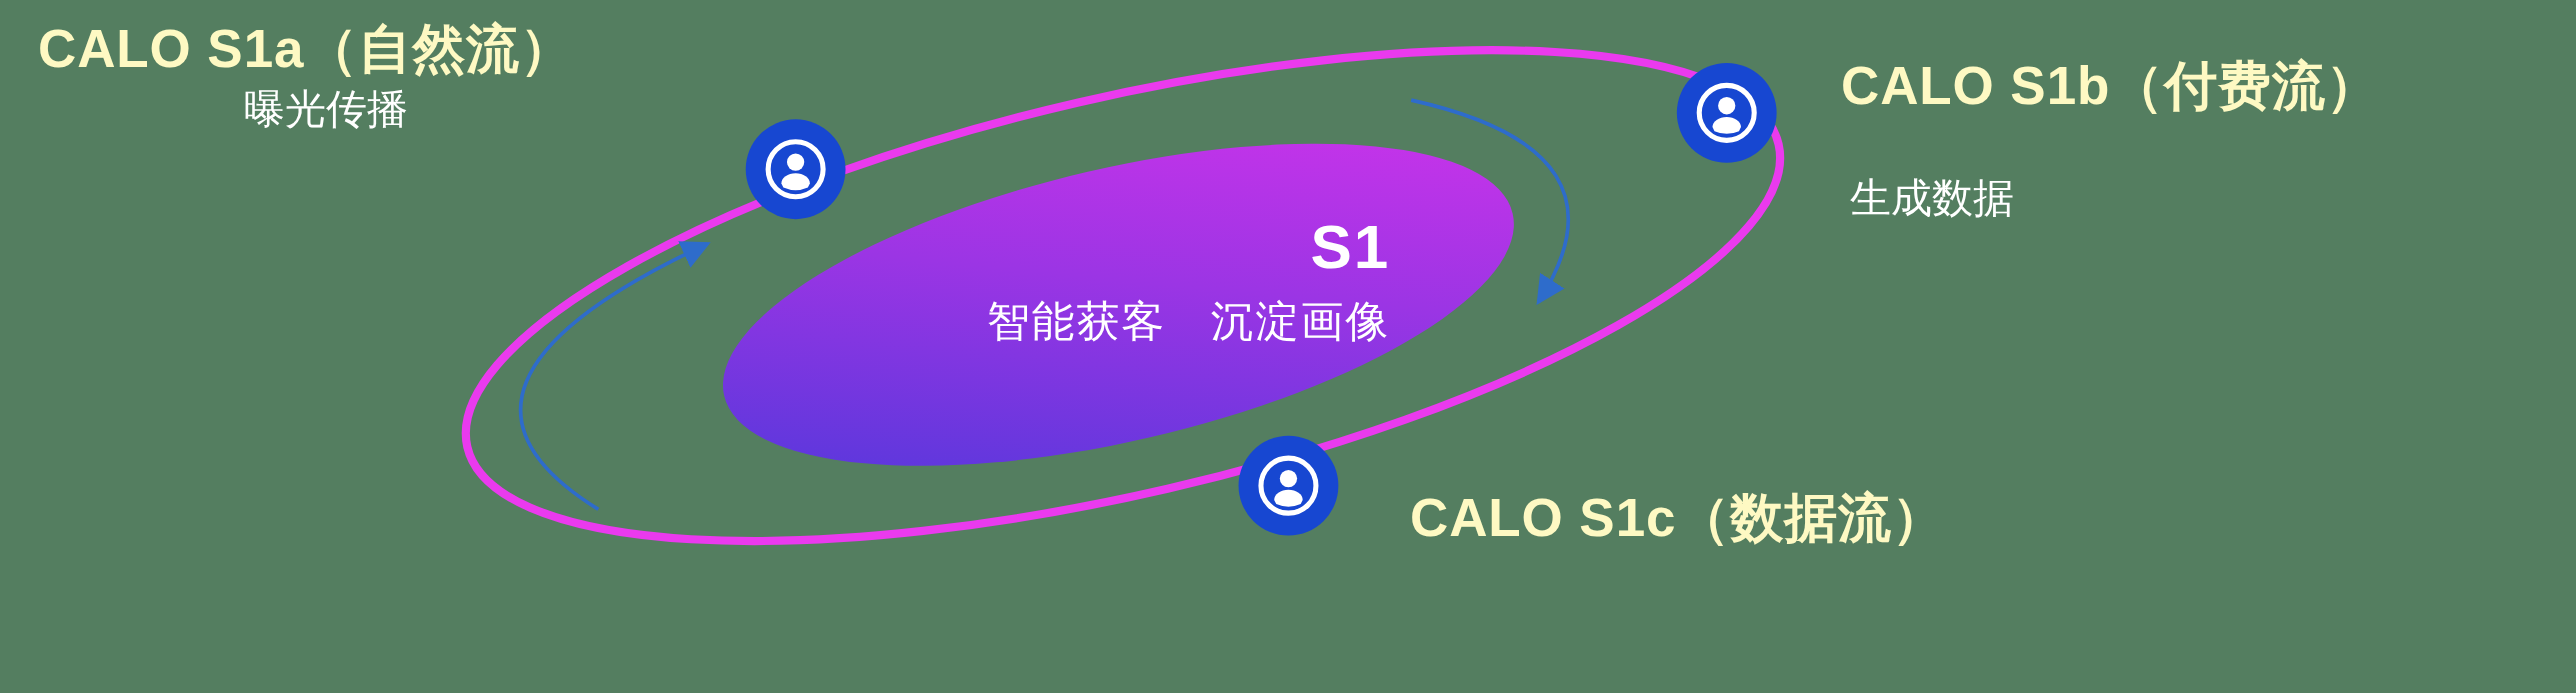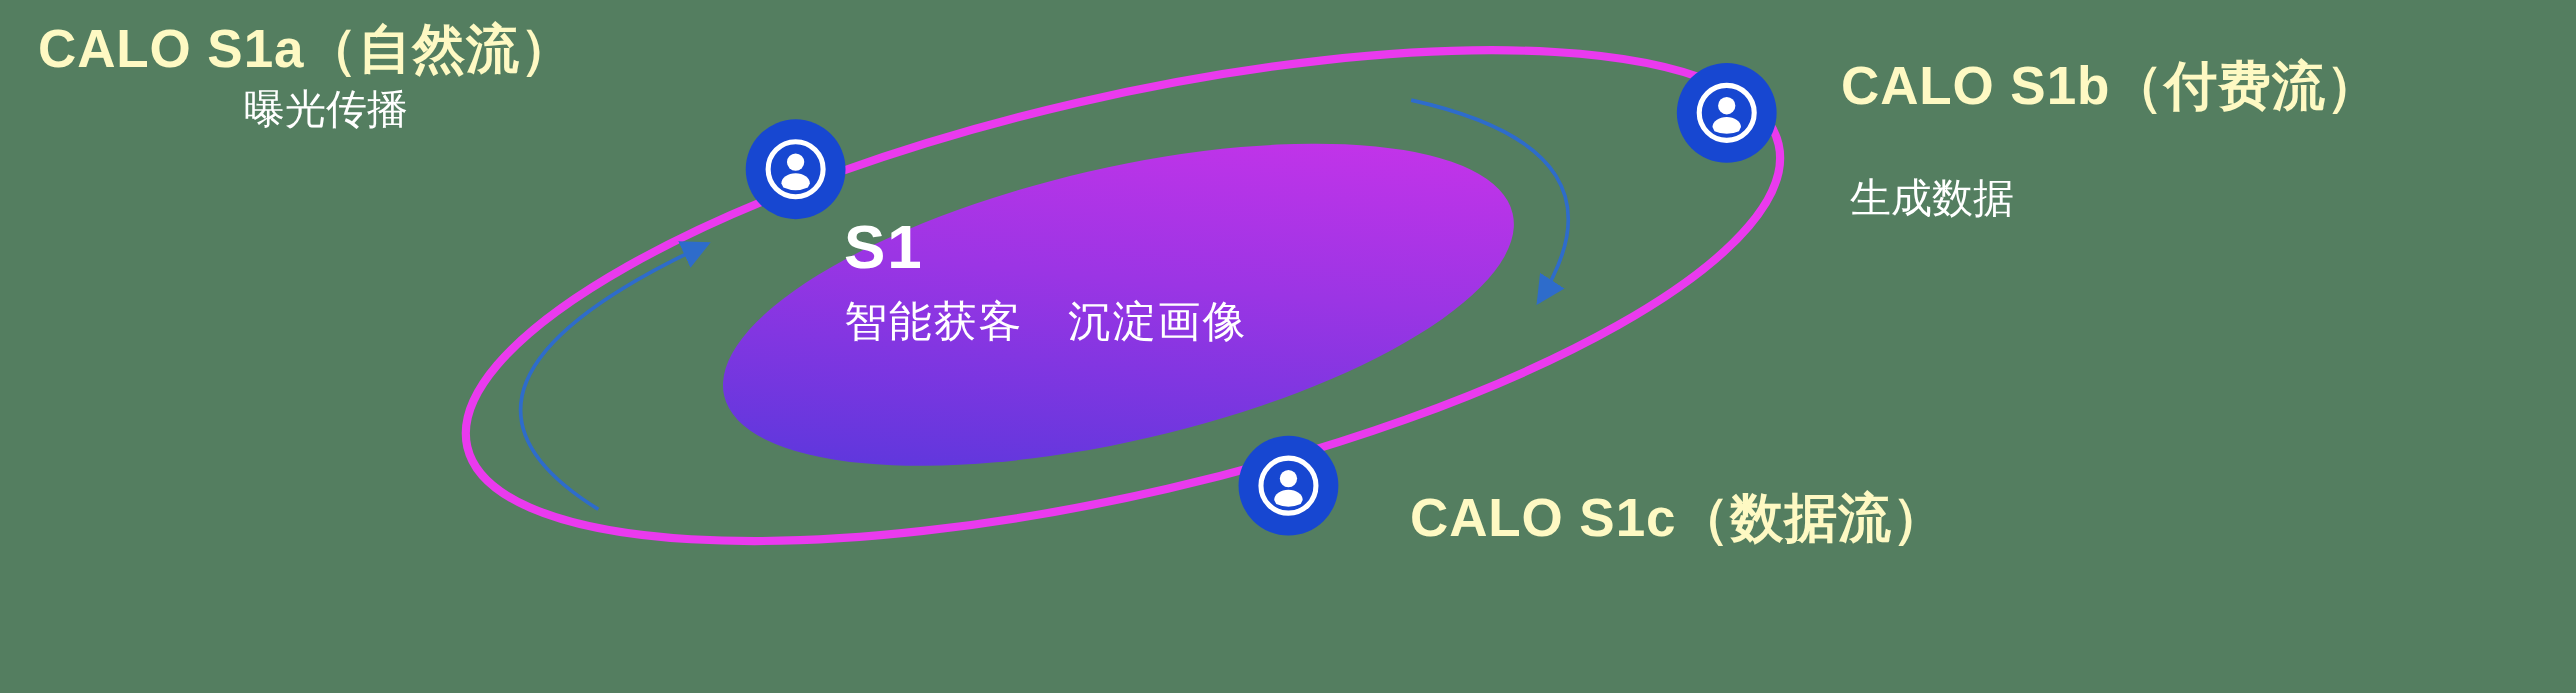--- a/index.html
+++ b/index.html
@@ -34,21 +34,21 @@
     font-weight: 500;
     color: #ffffff;
     white-space: nowrap;
     line-height: 1.1;
   }
   .core-text {
     position: absolute;
     left: 844px;
     top: 211px;
     width: 546px;
-    text-align: left;
+    text-align: right;
     color: #ffffff;
   }
   .core-title {
     font-size: 62px;
     font-weight: 600;
     letter-spacing: 1.8px;
   }
   .core-sub {
     font-size: 43px;
     font-weight: 500;

